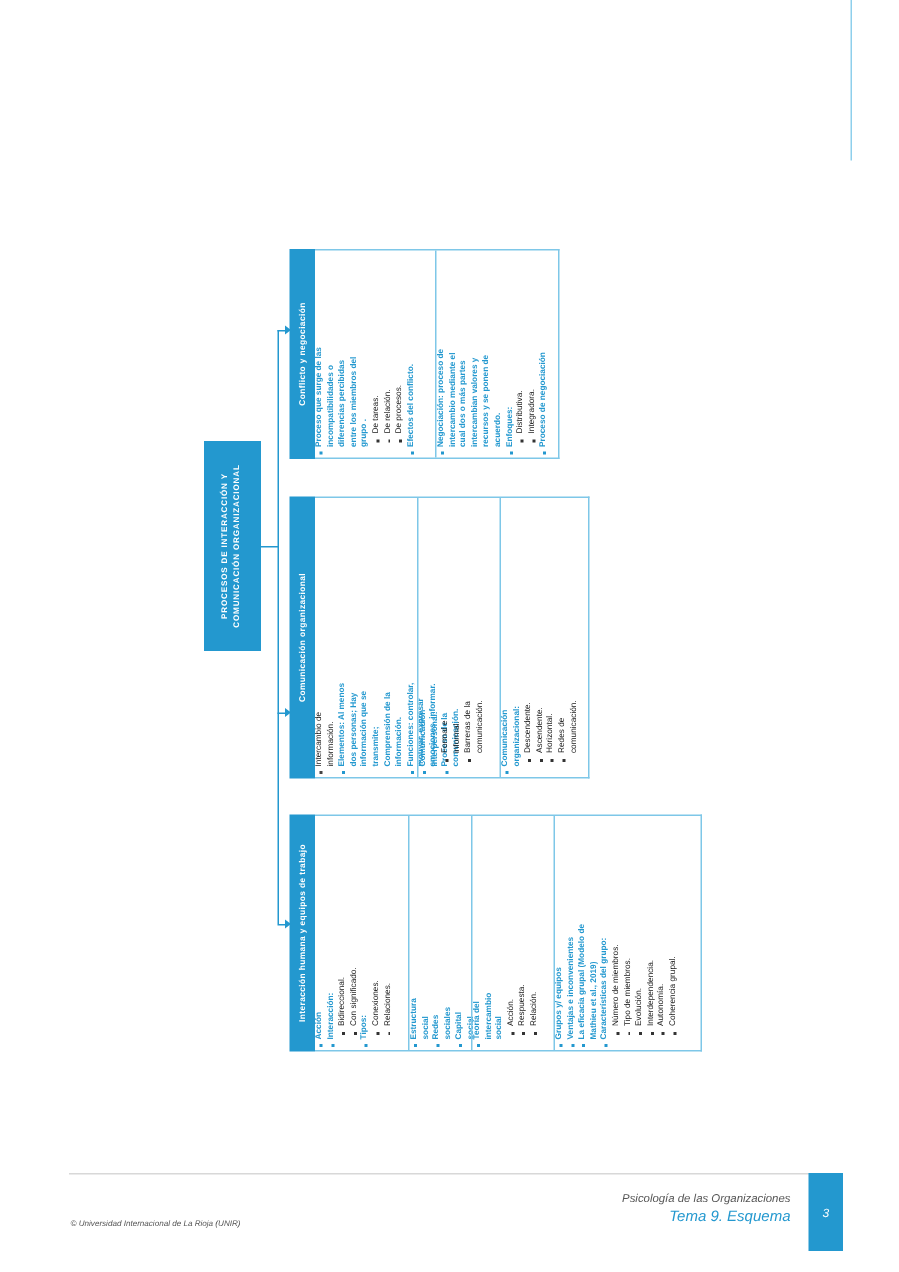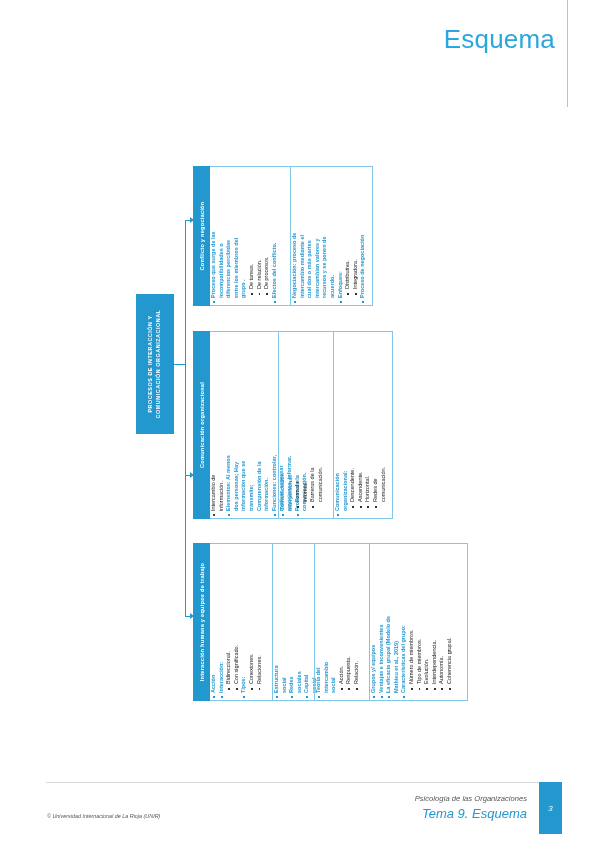--- a/index.html
+++ b/index.html
@@ -167,42 +167,41 @@
     position: absolute;
     right: 72px; top: 16px;
     font-size: 7.6px;
     color: #555555;
     text-align: right;
     white-space: nowrap;
   }
   #footer-topic {
     position: absolute;
     right: 72px; top: 28px;
-    font-size: 13px;
+    font-size: 10px;
     color: #2398cf;
     text-align: right;
     white-space: nowrap;
   }
   #page-number-badge {
     position: absolute;
     right: 37px; top: 4px;
     width: 23px; height: 52px;
     background: #2398cf;
     color: #ffffff;
     font-size: 8px;
     display: flex;
     align-items: center;
     justify-content: center;
   }
 </style>
 </head>
 <body>
 
 <div id="page-header">
-  <div id="header-title">Esquema</div>
   <div id="header-rule"></div>
 </div>
 
 <div id="diagram">
 
   <div id="root-node">
     <div class="vtext">PROCESOS DE INTERACCIÓN Y COMUNICACIÓN ORGANIZACIONAL</div>
   </div>
 
   <div class="conn conn-v" style="left:185px; top:102px; height:396px;"></div>

